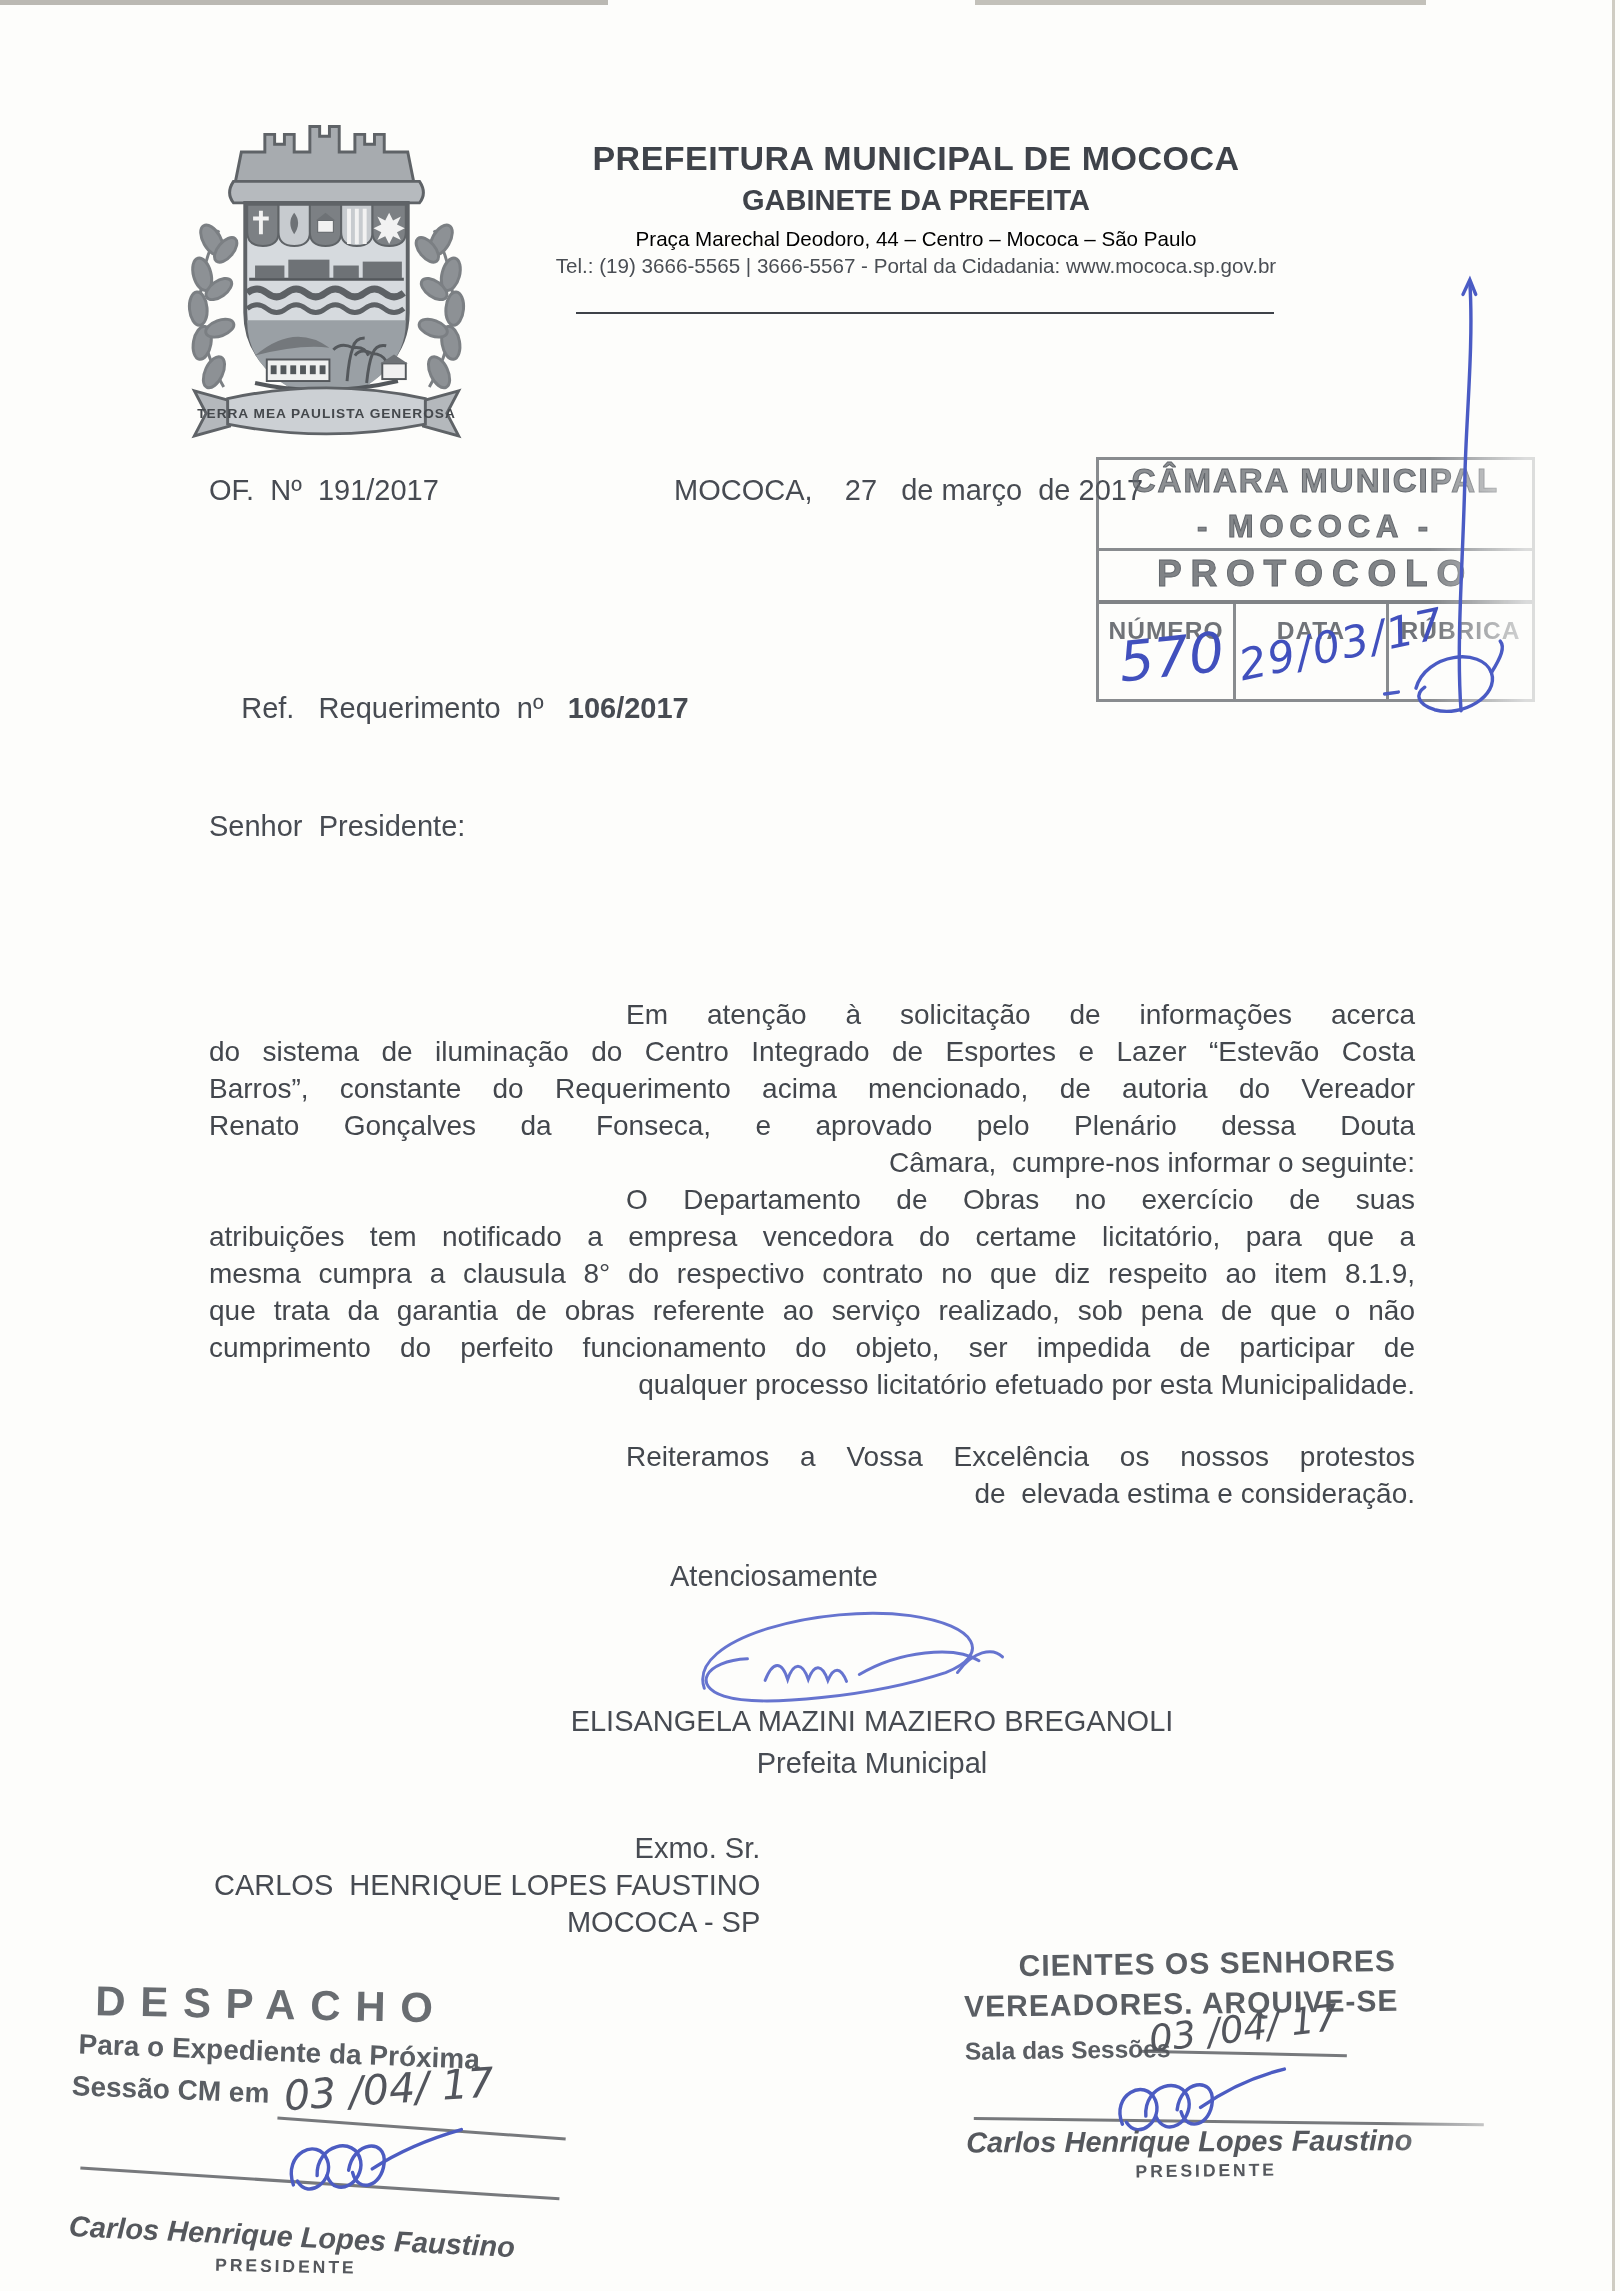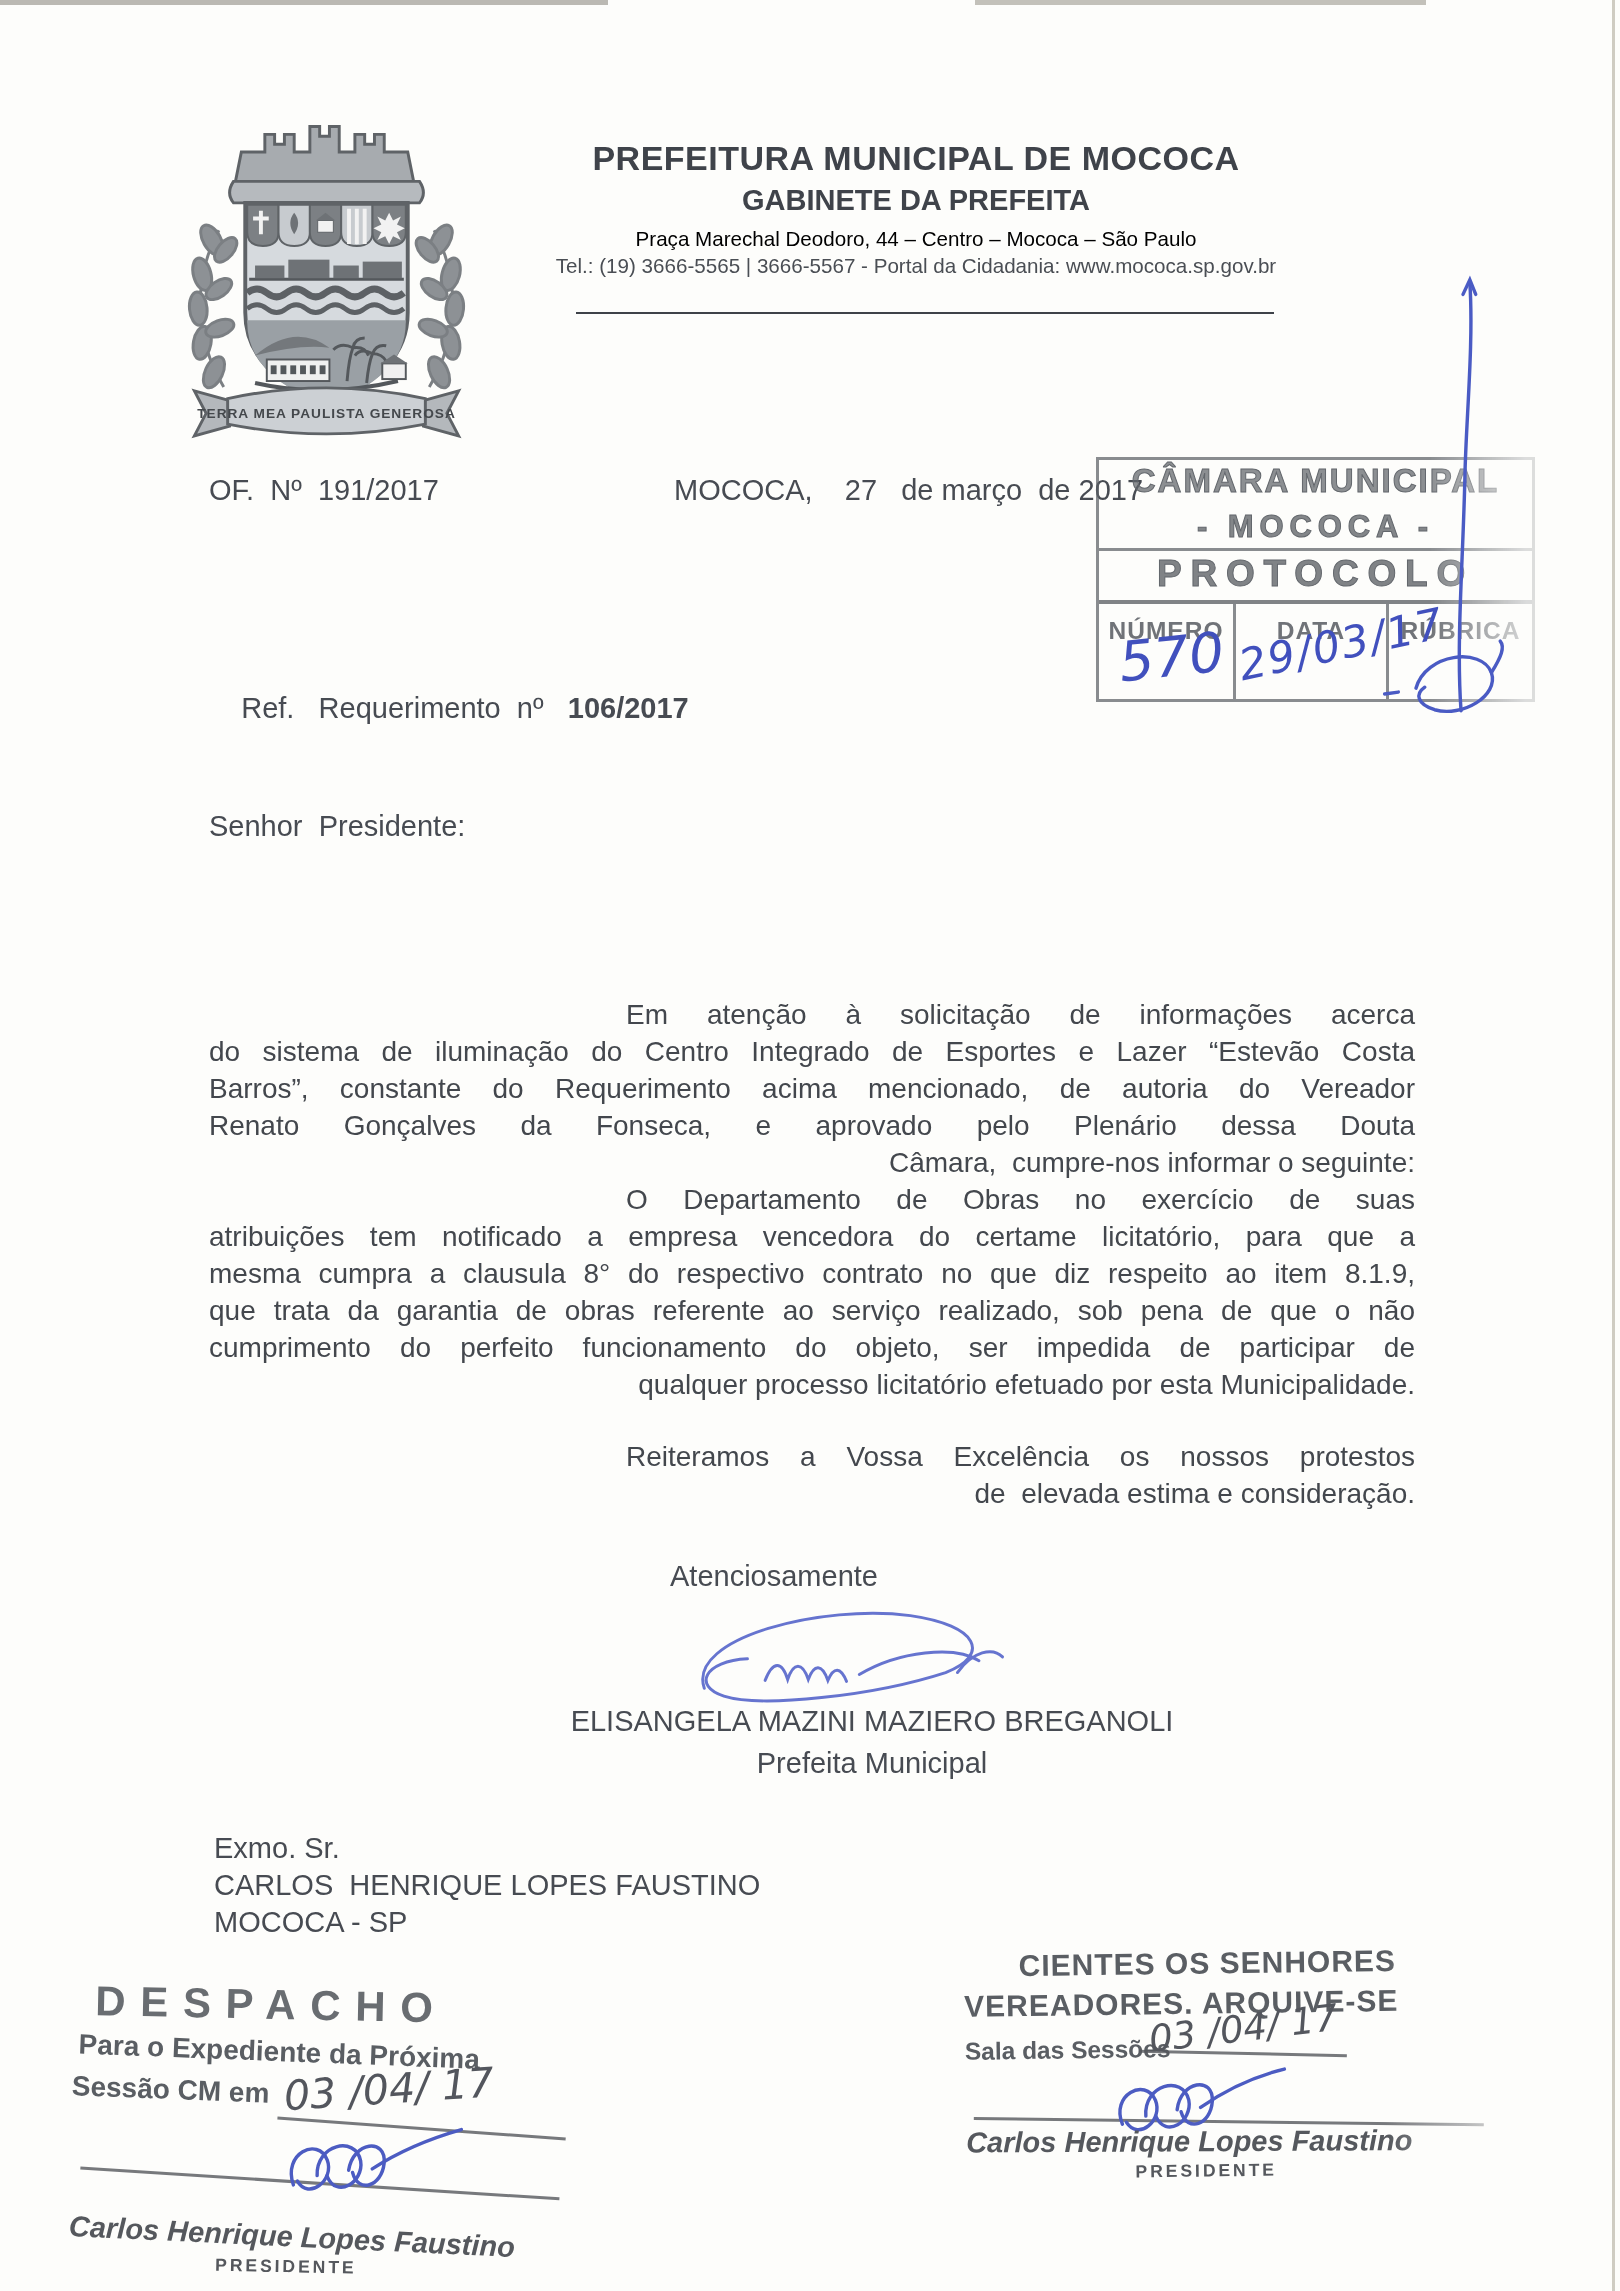--- a/index.html
+++ b/index.html
@@ -2,21 +2,21 @@
 <html><head>
 <meta charset="utf-8">
 <style>
   html,body{margin:0;padding:0;background:#e8e8e8;}
   .page{
     position:relative;width:1620px;height:2292px;margin:0 auto;
     background:#fdfdfb;overflow:hidden;
     font-family:"Liberation Sans", sans-serif;color:#43474d;
   }
   .abs{position:absolute;}
-  .pre{white-space:pre-wrap;}
+  .pre{white-space:pre-wrap;text-align:right;}
   
   .hdr{text-align:center;}
   .hdr-org{font-size:34px;font-weight:bold;color:#3f434a;letter-spacing:0.5px;}
   .hdr-dept{font-size:29px;font-weight:bold;color:#3f434a;margin-top:5.9px;}
   .hdr-addr{font-size:20.6px;color:#000000;margin-top:9.8px;}
   .hdr-tel{font-size:20.6px;color:#4a4e54;margin-top:2.9px;}
   .hdr-rule{border-top:2.9px solid #3e4248;}
   
   .meta{font-size:29px;color:#474b52;}
   .bold{font-weight:bold;}

